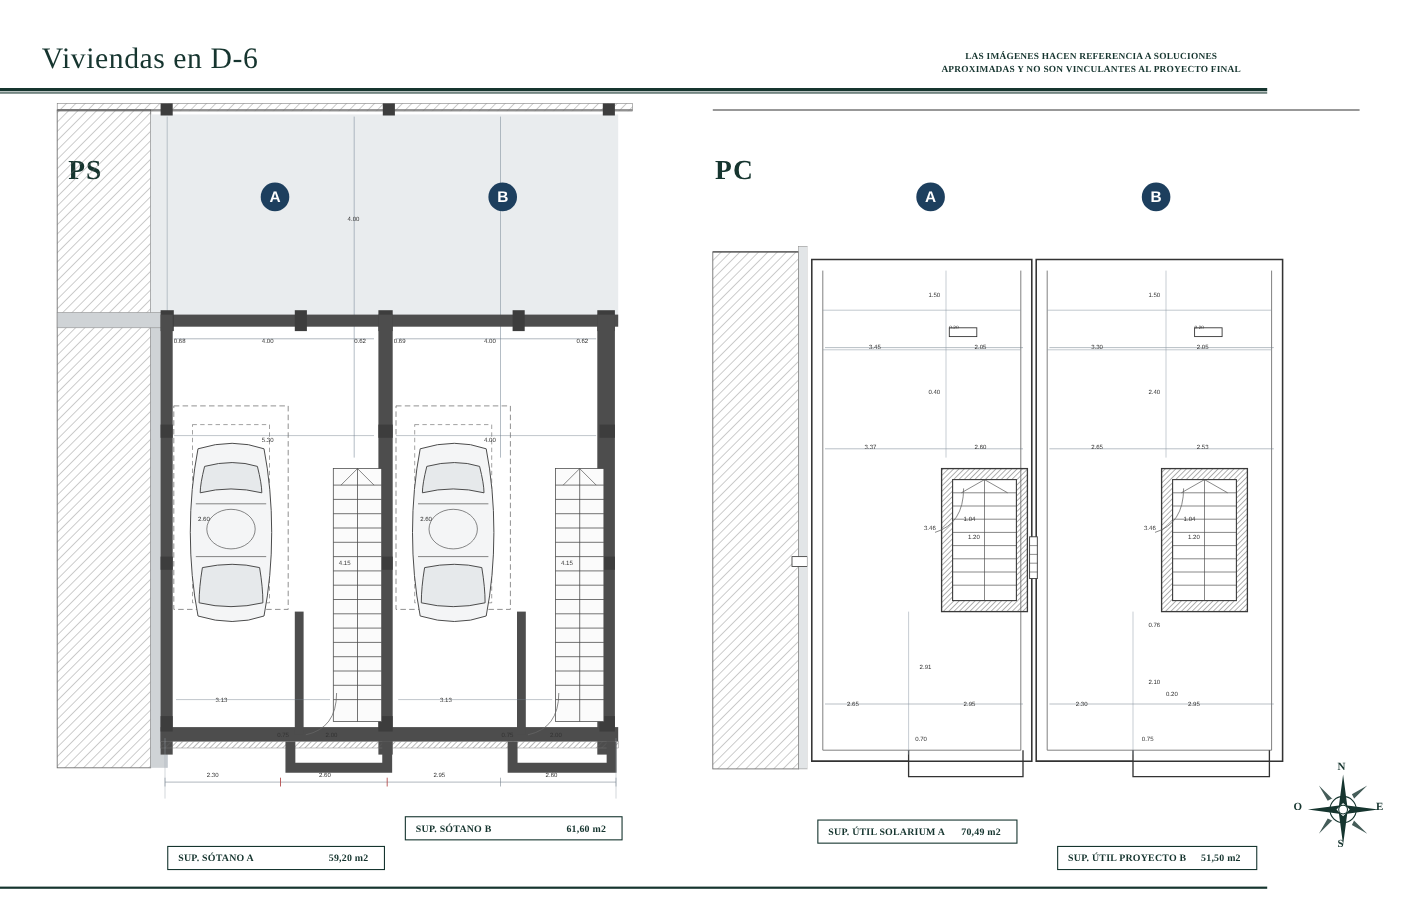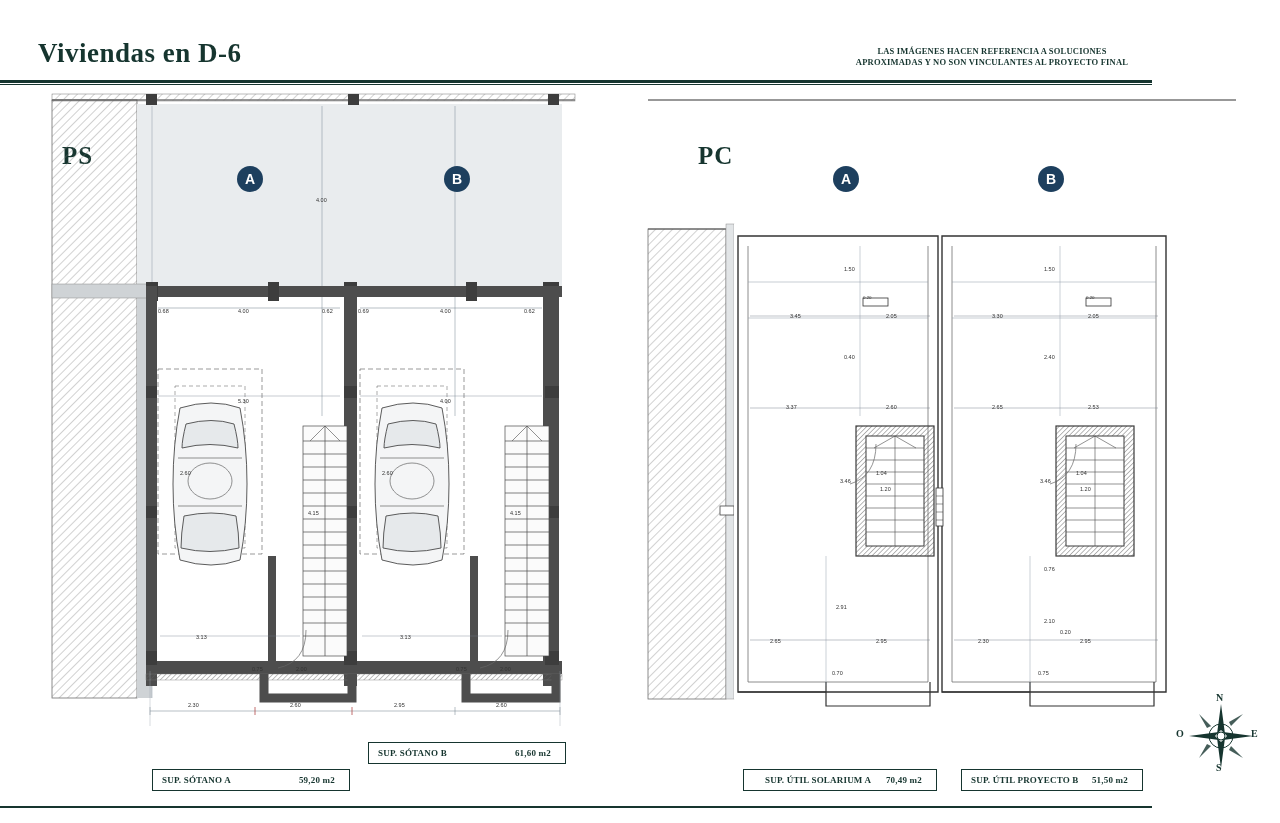--- a/index.html
+++ b/index.html
@@ -11,21 +11,21 @@
     overflow:hidden;
     position:relative;
   }
   .page{position:relative;width:1280px;height:823px;}
 
   
   .header{position:absolute;left:0;top:0;width:1280px;height:86px;}
   .title-main{
     position:absolute;left:38px;top:38px;
     font-family:"Liberation Serif", serif;
-    font-size:27px;font-weight:bold;letter-spacing:.5px;
+    font-size:27px;font-weight:normal;letter-spacing:.5px;
     color:#16352f;
   }
   .title-sub{
     position:absolute;left:272px;top:47px;
     font-size:17px;font-weight:bold;letter-spacing:.3px;color:#16352f;
   }
   .disclaimer{
     position:absolute;right:128px;top:46px;
     text-align:center;font-size:8.5px;font-weight:bold;line-height:11px;
     letter-spacing:.2px;color:#16352f;width:320px;
@@ -277,21 +277,21 @@
       <span class="val">59,20 m2</span>
     </div>
     <div class="area-box" style="left:368px;top:656px;width:196px;">
       <span class="lbl">SUP. SÓTANO B</span>
       <span class="val">61,60 m2</span>
     </div>
   </div>
 
   <div class="plan" style="left:620px;top:86px;width:660px;height:715px;">
 
-    <div class="pc-label" style="left:30px;top:56px;margin-left:48px;">PC</div>
+    <div class="pc-label" style="left:30px;top:56px;">PC</div>
 
     <svg width="660" height="715" style="position:absolute;left:0;top:0;">
       <defs>
         <pattern id="hatch45r" width="6" height="6" patternUnits="userSpaceOnUse" patternTransform="rotate(45)">
           <line x1="0" y1="0" x2="0" y2="6" stroke="#7a7a7a" stroke-width="0.7"></line>
         </pattern>
         <pattern id="hatch45rd" width="3.4" height="3.4" patternUnits="userSpaceOnUse" patternTransform="rotate(45)">
           <line x1="0" y1="0" x2="0" y2="3.4" stroke="#5f5f5f" stroke-width="0.9"></line>
         </pattern>
       </defs>
@@ -403,21 +403,21 @@
     <div class="dim-txt" style="left:216px;top:518px;">2.91</div>
     <div class="dim-txt" style="left:424px;top:532px;">2.10</div>
     <div class="dim-txt" style="left:440px;top:543px;">0.20</div>
     <div class="dim-txt" style="left:150px;top:552px;">2.65</div>
     <div class="dim-txt" style="left:256px;top:552px;">2.95</div>
     <div class="dim-txt" style="left:358px;top:552px;">2.30</div>
     <div class="dim-txt" style="left:460px;top:552px;">2.95</div>
     <div class="dim-txt" style="left:212px;top:584px;">0.70</div>
     <div class="dim-txt" style="left:418px;top:584px;">0.75</div>
 
-    <div class="area-box" style="left:123px;top:683px;width:180px;padding-left:12px;">
+    <div class="area-box" style="left:123px;top:659px;width:180px;">
       <span class="lbl">SUP. ÚTIL SOLARIUM A</span>
       <span class="val">70,49 m2</span>
     </div>
     <div class="area-box" style="left:341px;top:683px;width:180px;">
       <span class="lbl">SUP. ÚTIL PROYECTO B</span>
       <span class="val">51,50 m2</span>
     </div>
   </div>
 
   <div class="compass">

